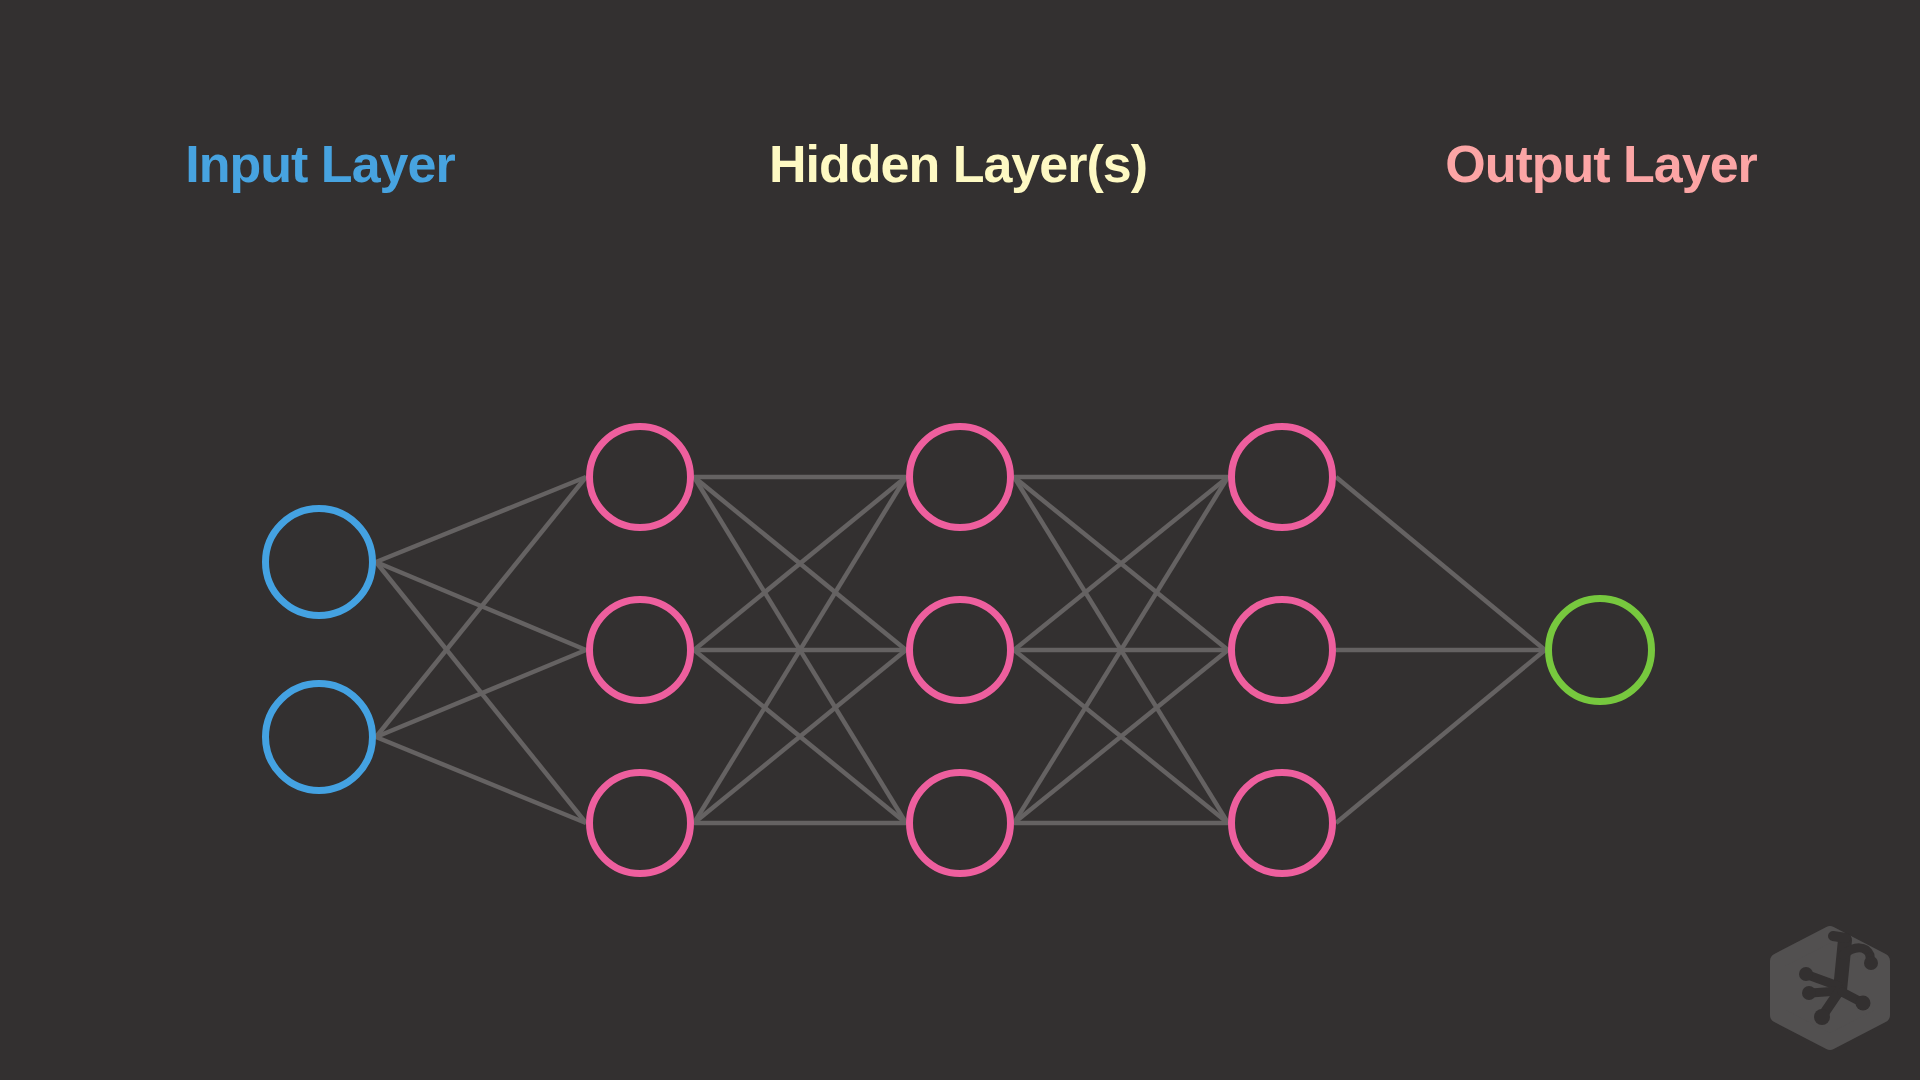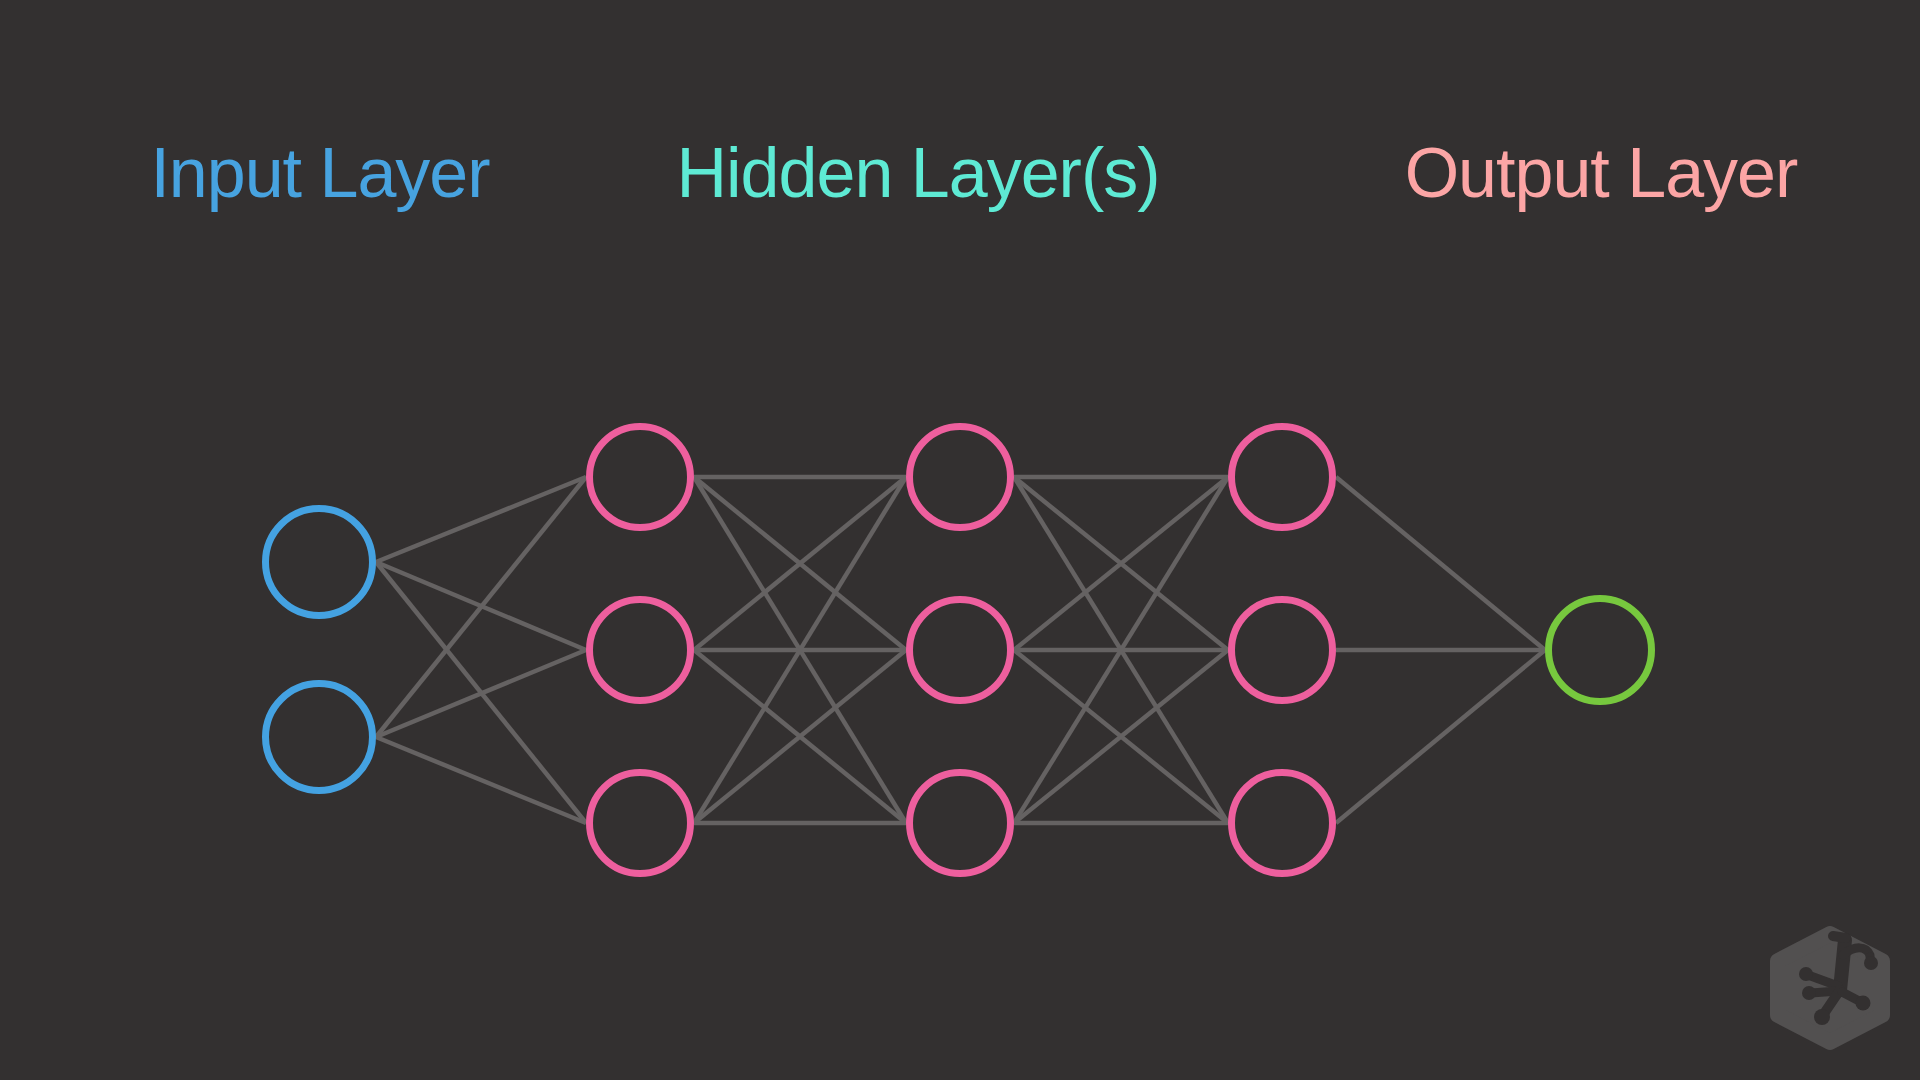--- a/index.html
+++ b/index.html
@@ -11,41 +11,41 @@
     position: relative;
     width: 1920px;
     height: 1080px;
     overflow: hidden;
     font-family: "Liberation Sans", "DejaVu Sans", sans-serif;
   }
   .layer-label {
     position: absolute;
     top: 138px;
     transform: translateX(-50%);
-    font-size: 70px;
-    font-weight: 400;
+    font-size: 52px;
+    font-weight: 700;
     letter-spacing: -1px;
     white-space: nowrap;
     line-height: 1;
     z-index: 2;
   }
   .net-svg {
     position: absolute;
     left: 0;
     top: 0;
     z-index: 1;
   }
 </style>
 </head>
 <body>
 
 <div class="stage" style="background: rgb(51, 48, 48); width: 1920px; height: 1080px;">
 
   <div class="layer-label" style="left: 320px; color: rgb(71, 163, 224);">Input Layer</div>
-  <div class="layer-label" style="left: 918px; color: #5eead4;">Hidden Layer(s)</div>
+  <div class="layer-label" style="left: 958px; color: #fef9c3;">Hidden Layer(s)</div>
   <div class="layer-label" style="left: 1601px; color: #fca5a5;">Output Layer</div>
 
   <svg class="net-svg" id="net-svg" width="1920" height="1080" viewBox="0 0 1920 1080" xmlns="http://www.w3.org/2000/svg">
     <g id="links-group">
         <line x1="376" y1="562" x2="586" y2="477" stroke="#656262" stroke-width="4.5"></line>
         <line x1="376" y1="562" x2="586" y2="650" stroke="#656262" stroke-width="4.5"></line>
         <line x1="376" y1="562" x2="586" y2="823" stroke="#656262" stroke-width="4.5"></line>
         <line x1="376" y1="737" x2="586" y2="477" stroke="#656262" stroke-width="4.5"></line>
         <line x1="376" y1="737" x2="586" y2="650" stroke="#656262" stroke-width="4.5"></line>
         <line x1="376" y1="737" x2="586" y2="823" stroke="#656262" stroke-width="4.5"></line>

